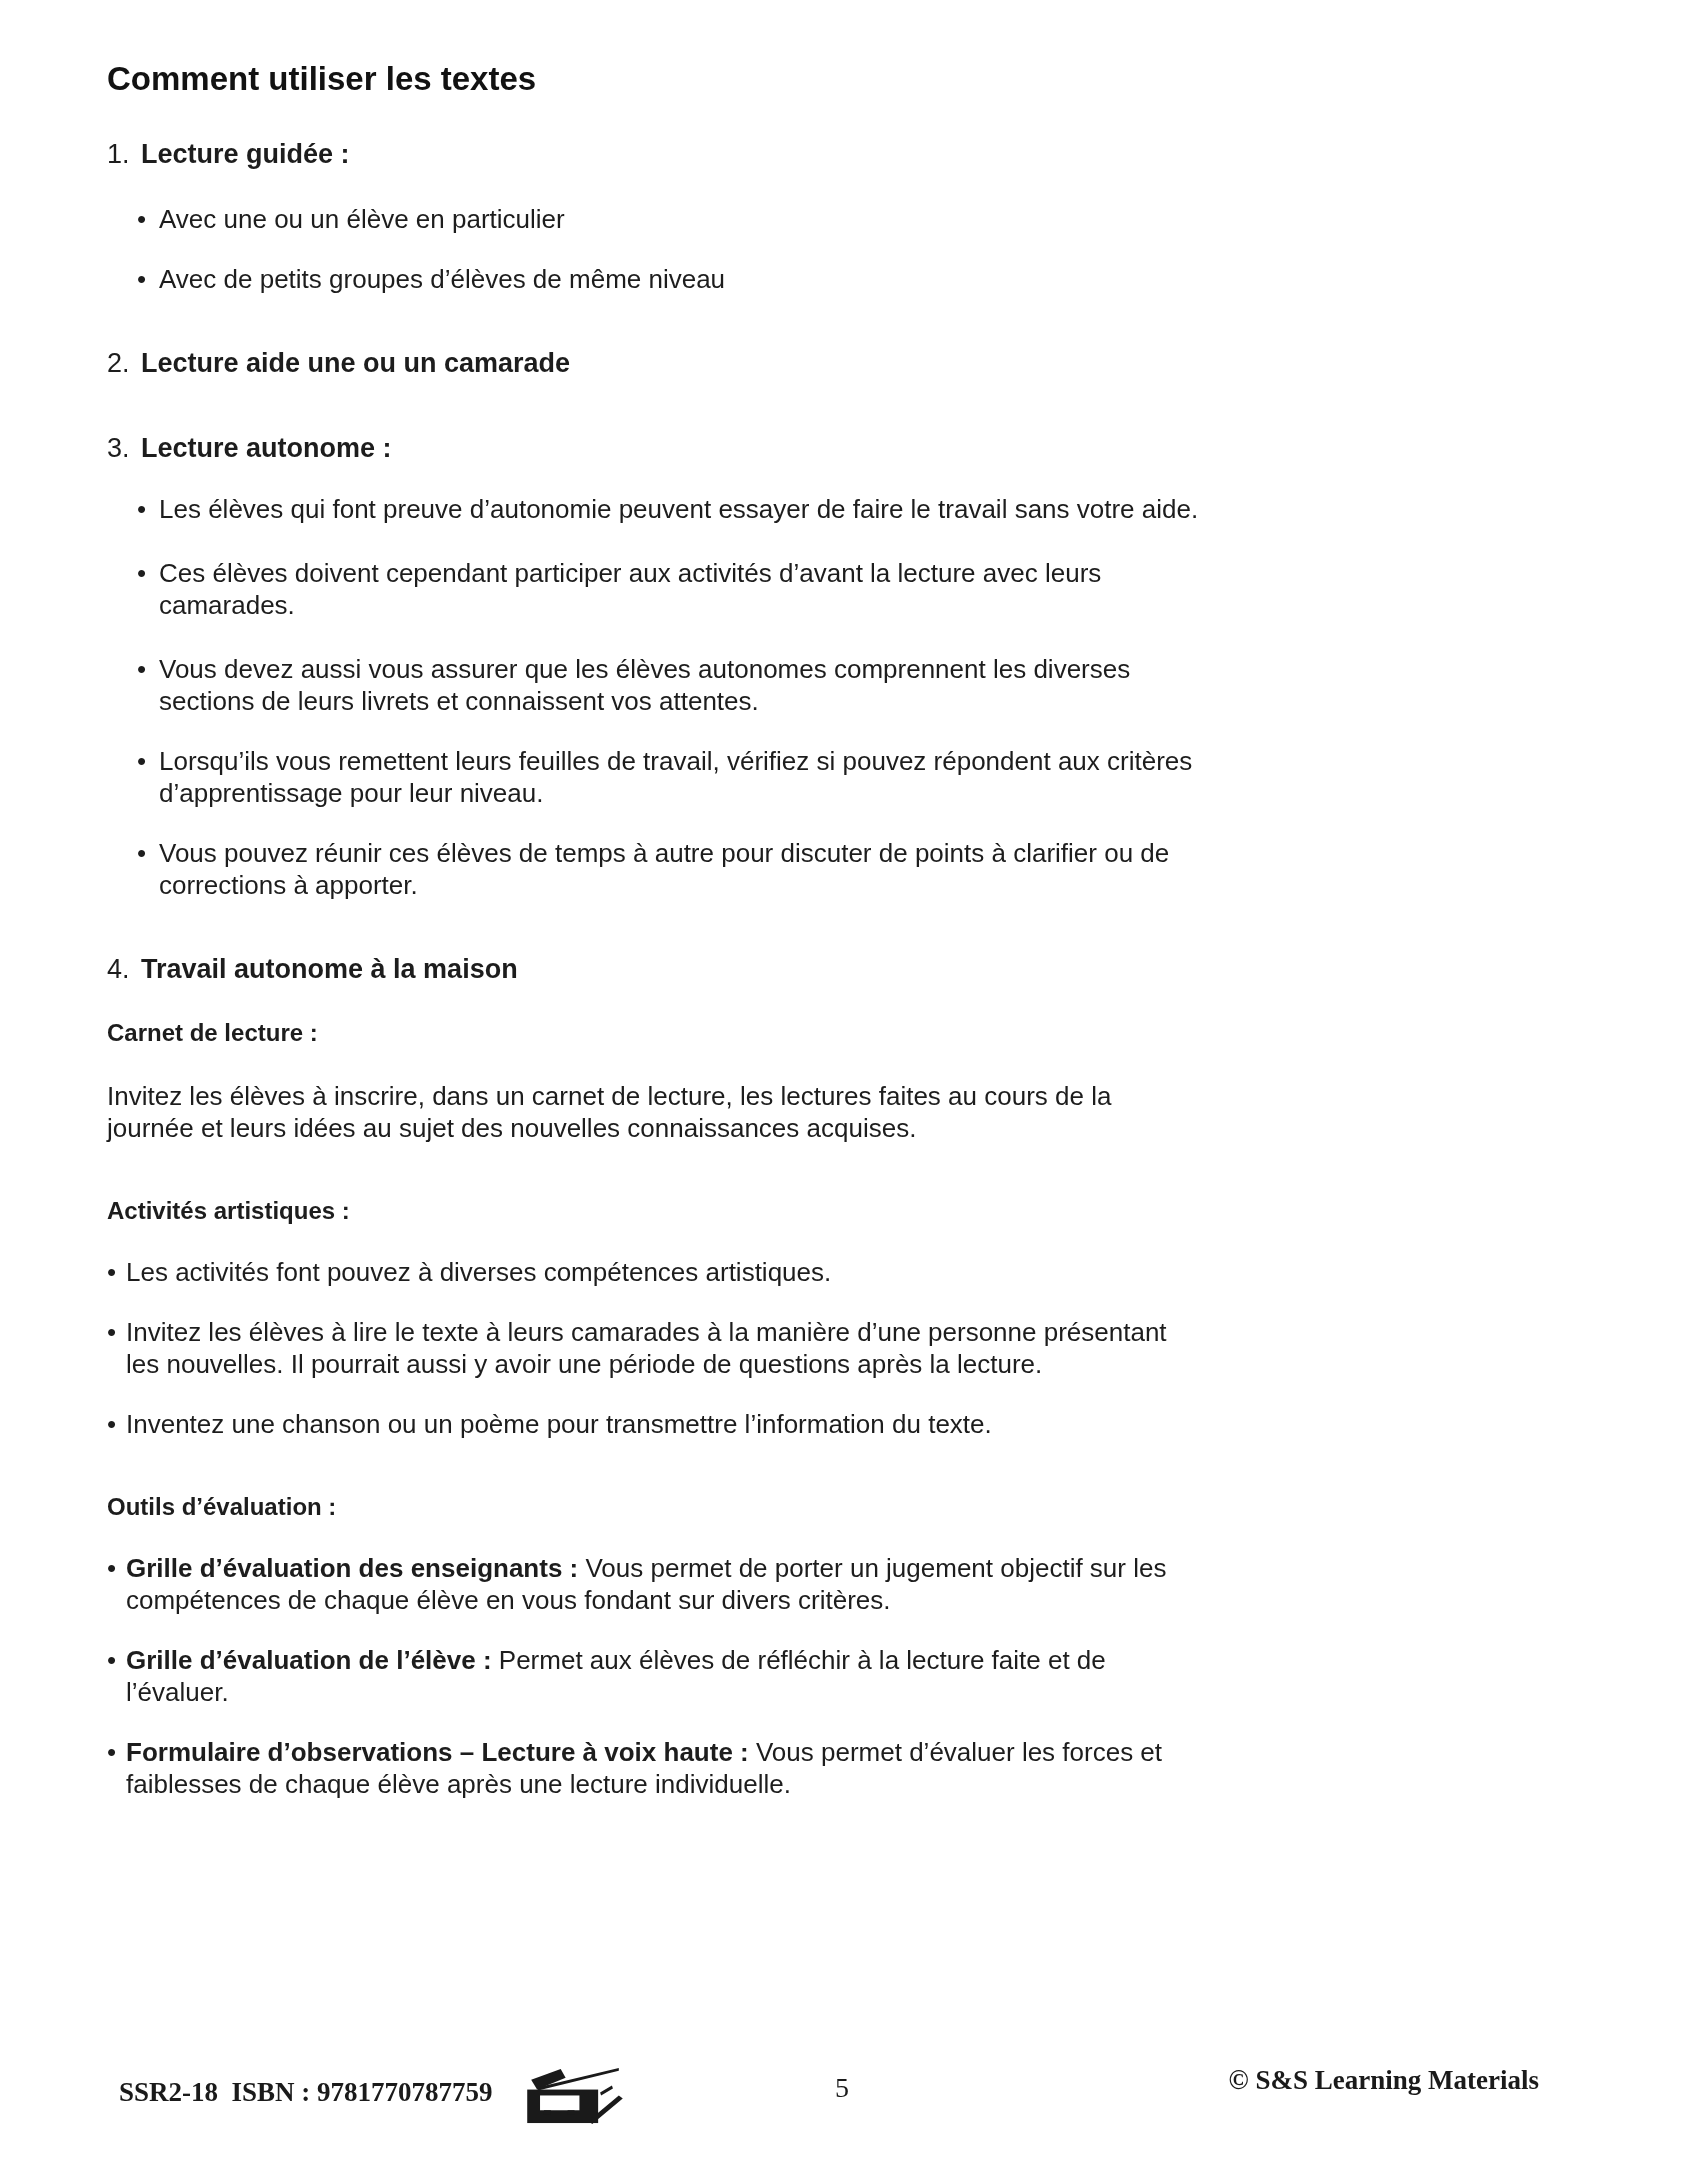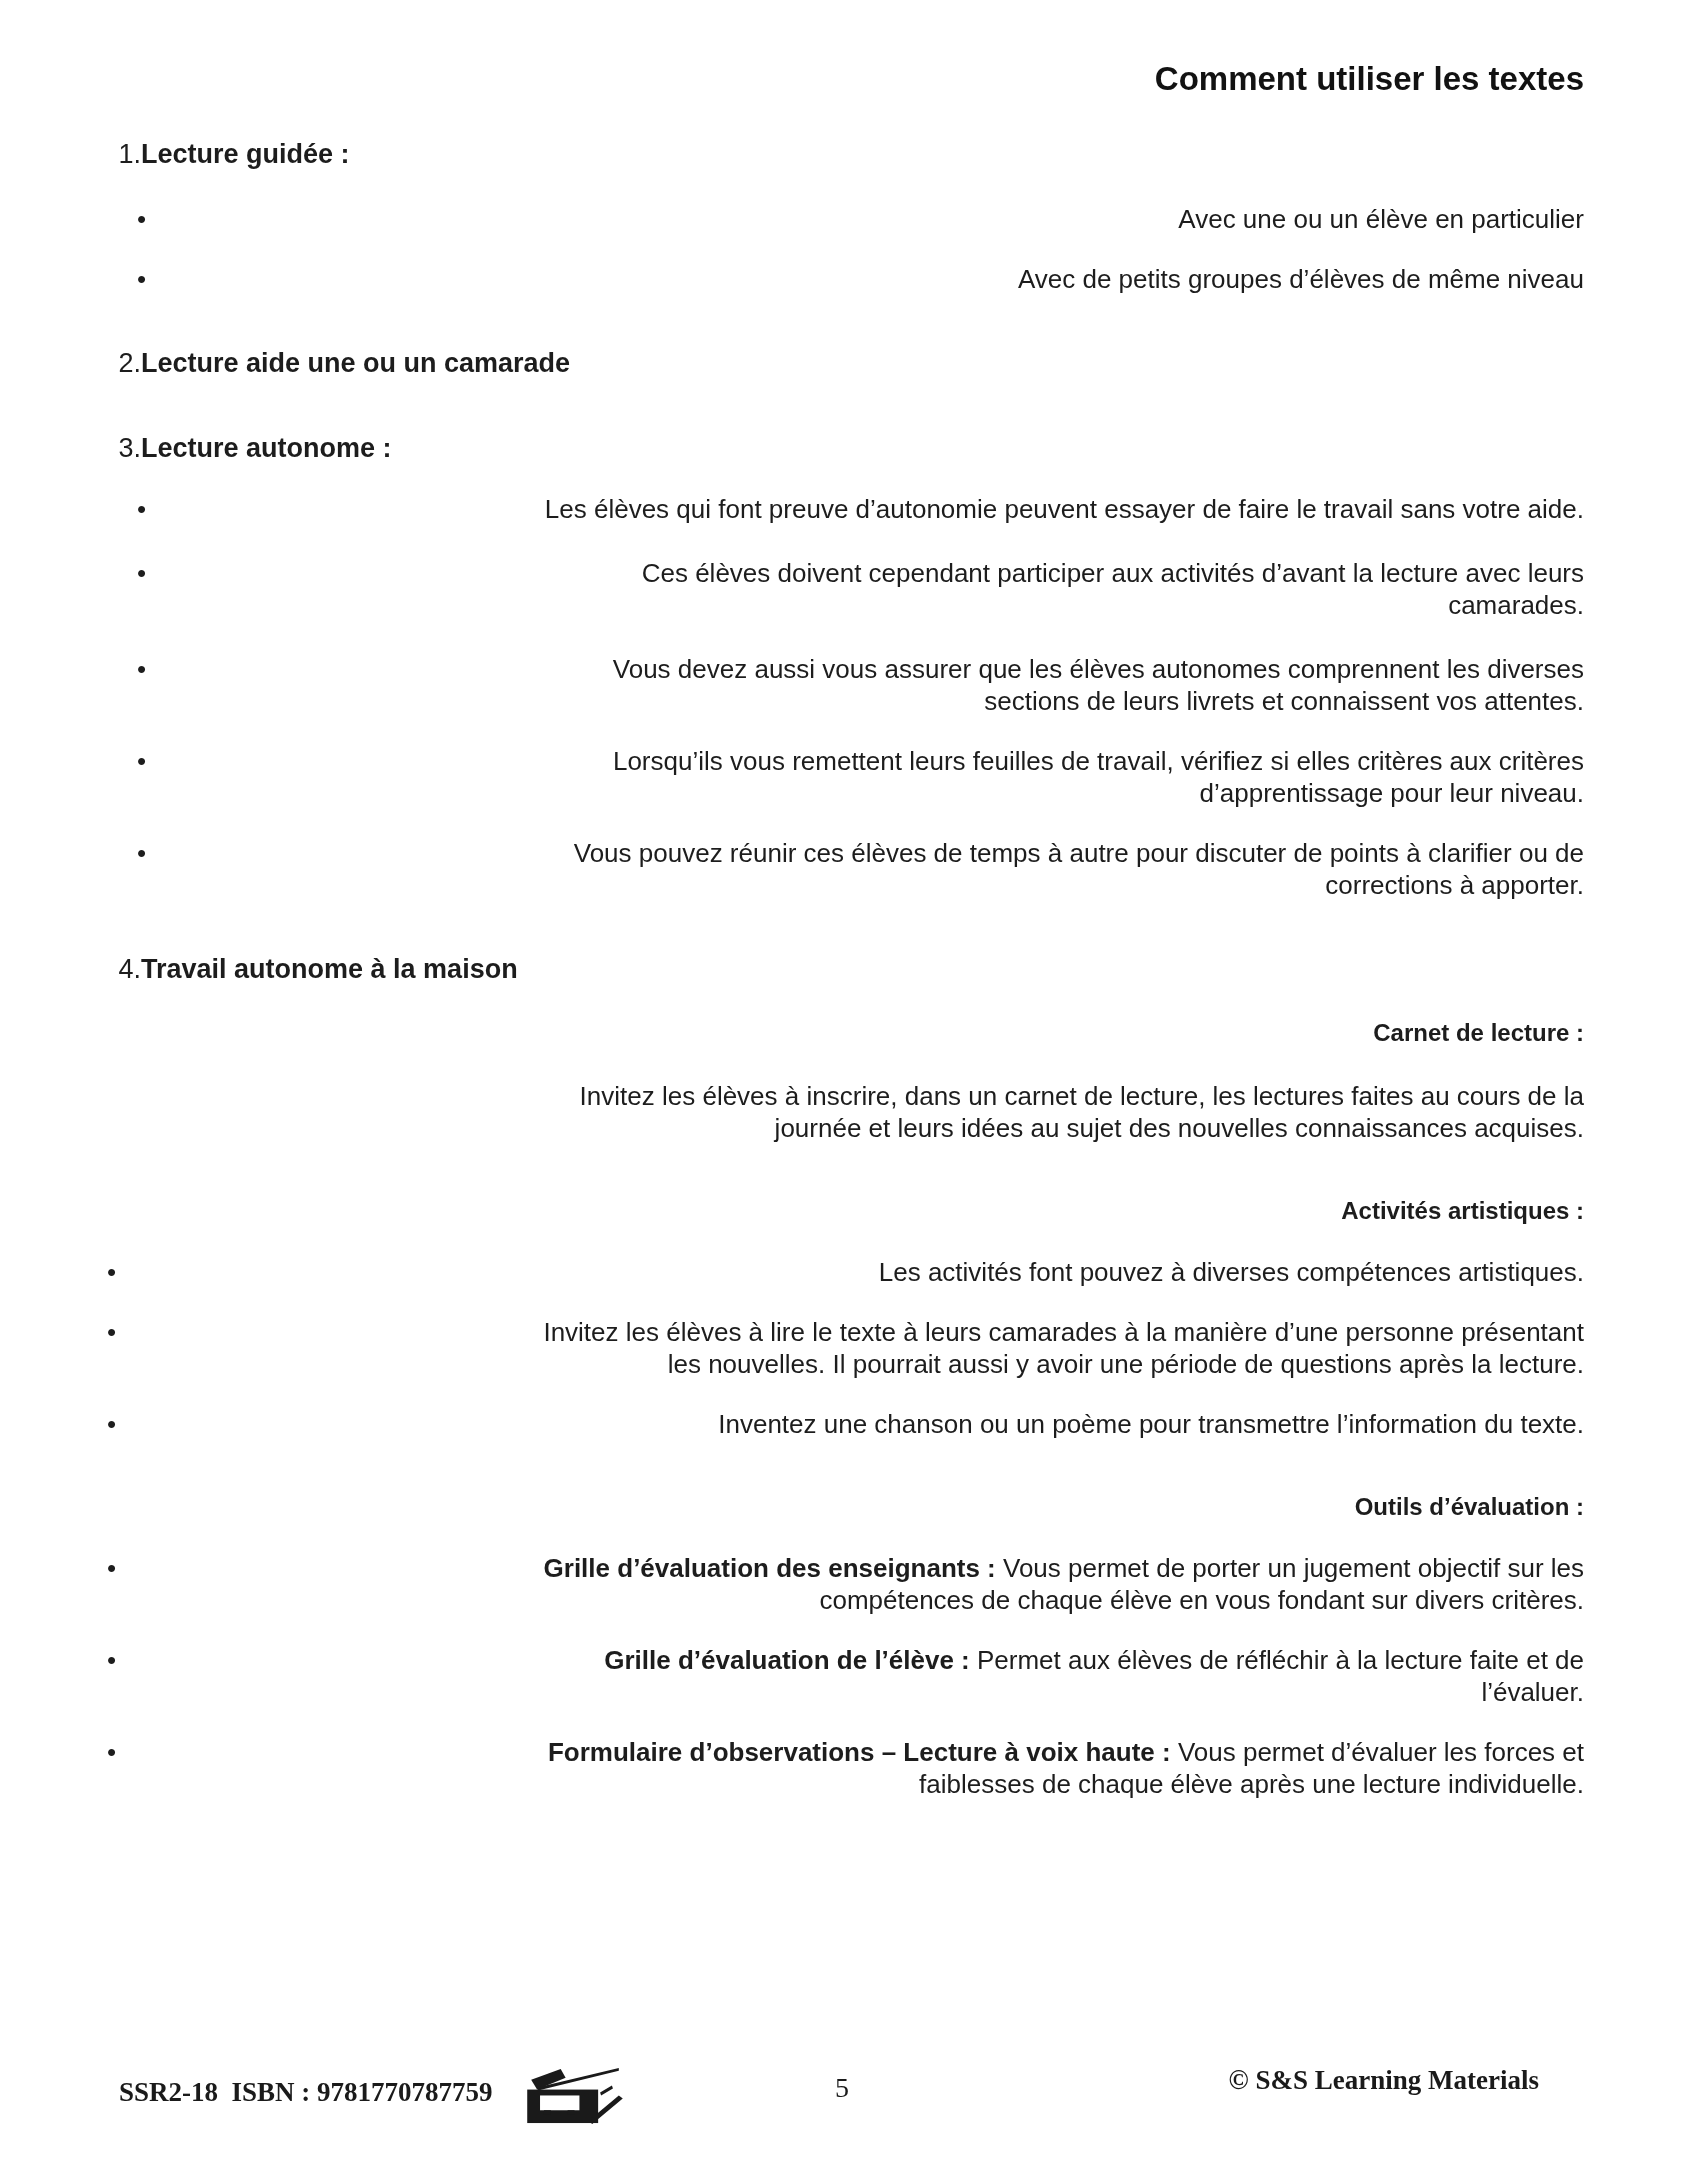--- a/index.html
+++ b/index.html
@@ -7,21 +7,20 @@
   .page {
     position: relative;
     width: 1683px;
     height: 2178px;
     background: #ffffff;
     color: #1d1d1d;
     font-family: "Liberation Sans", sans-serif;
     font-size: 26px;
     line-height: 32px;
     overflow: hidden;
-    text-align: right;
   }
   .content {
     position: absolute;
     top: 59px;
     left: 107px;
     right: 99px;
   }
   .page-title {
     margin: 0;
     font-size: 33px;
@@ -128,21 +127,21 @@
 
     <div class="num-heading">
       <span class="num">3.</span>
       <span class="hb">Lecture autonome :</span>
     </div>
     <div class="sub-bullet tighter"><span>Les élèves qui font preuve d’autonomie peuvent essayer de faire le travail sans votre aide.</span></div>
     <div class="sub-bullet"><span>Ces élèves doivent cependant participer aux activités d’avant la lecture avec leurs
 camarades.</span></div>
     <div class="sub-bullet"><span>Vous devez aussi vous assurer que les élèves autonomes comprennent les diverses
 sections de leurs livrets et connaissent vos attentes.</span></div>
-    <div class="sub-bullet tighter"><span>Lorsqu’ils vous remettent leurs feuilles de travail, vérifiez si elles critères aux critères
+    <div class="sub-bullet tighter"><span>Lorsqu’ils vous remettent leurs feuilles de travail, vérifiez si pouvez répondent aux critères
 d’apprentissage pour leur niveau.</span></div>
     <div class="sub-bullet tighter"><span>Vous pouvez réunir ces élèves de temps à autre pour discuter de points à clarifier ou de
 corrections à apporter.</span></div>
 
     <div class="num-heading">
       <span class="num">4.</span>
       <span class="hb">Travail autonome à la maison</span>
     </div>
 
     <div class="sub-heading tight">Carnet de lecture :</div>

